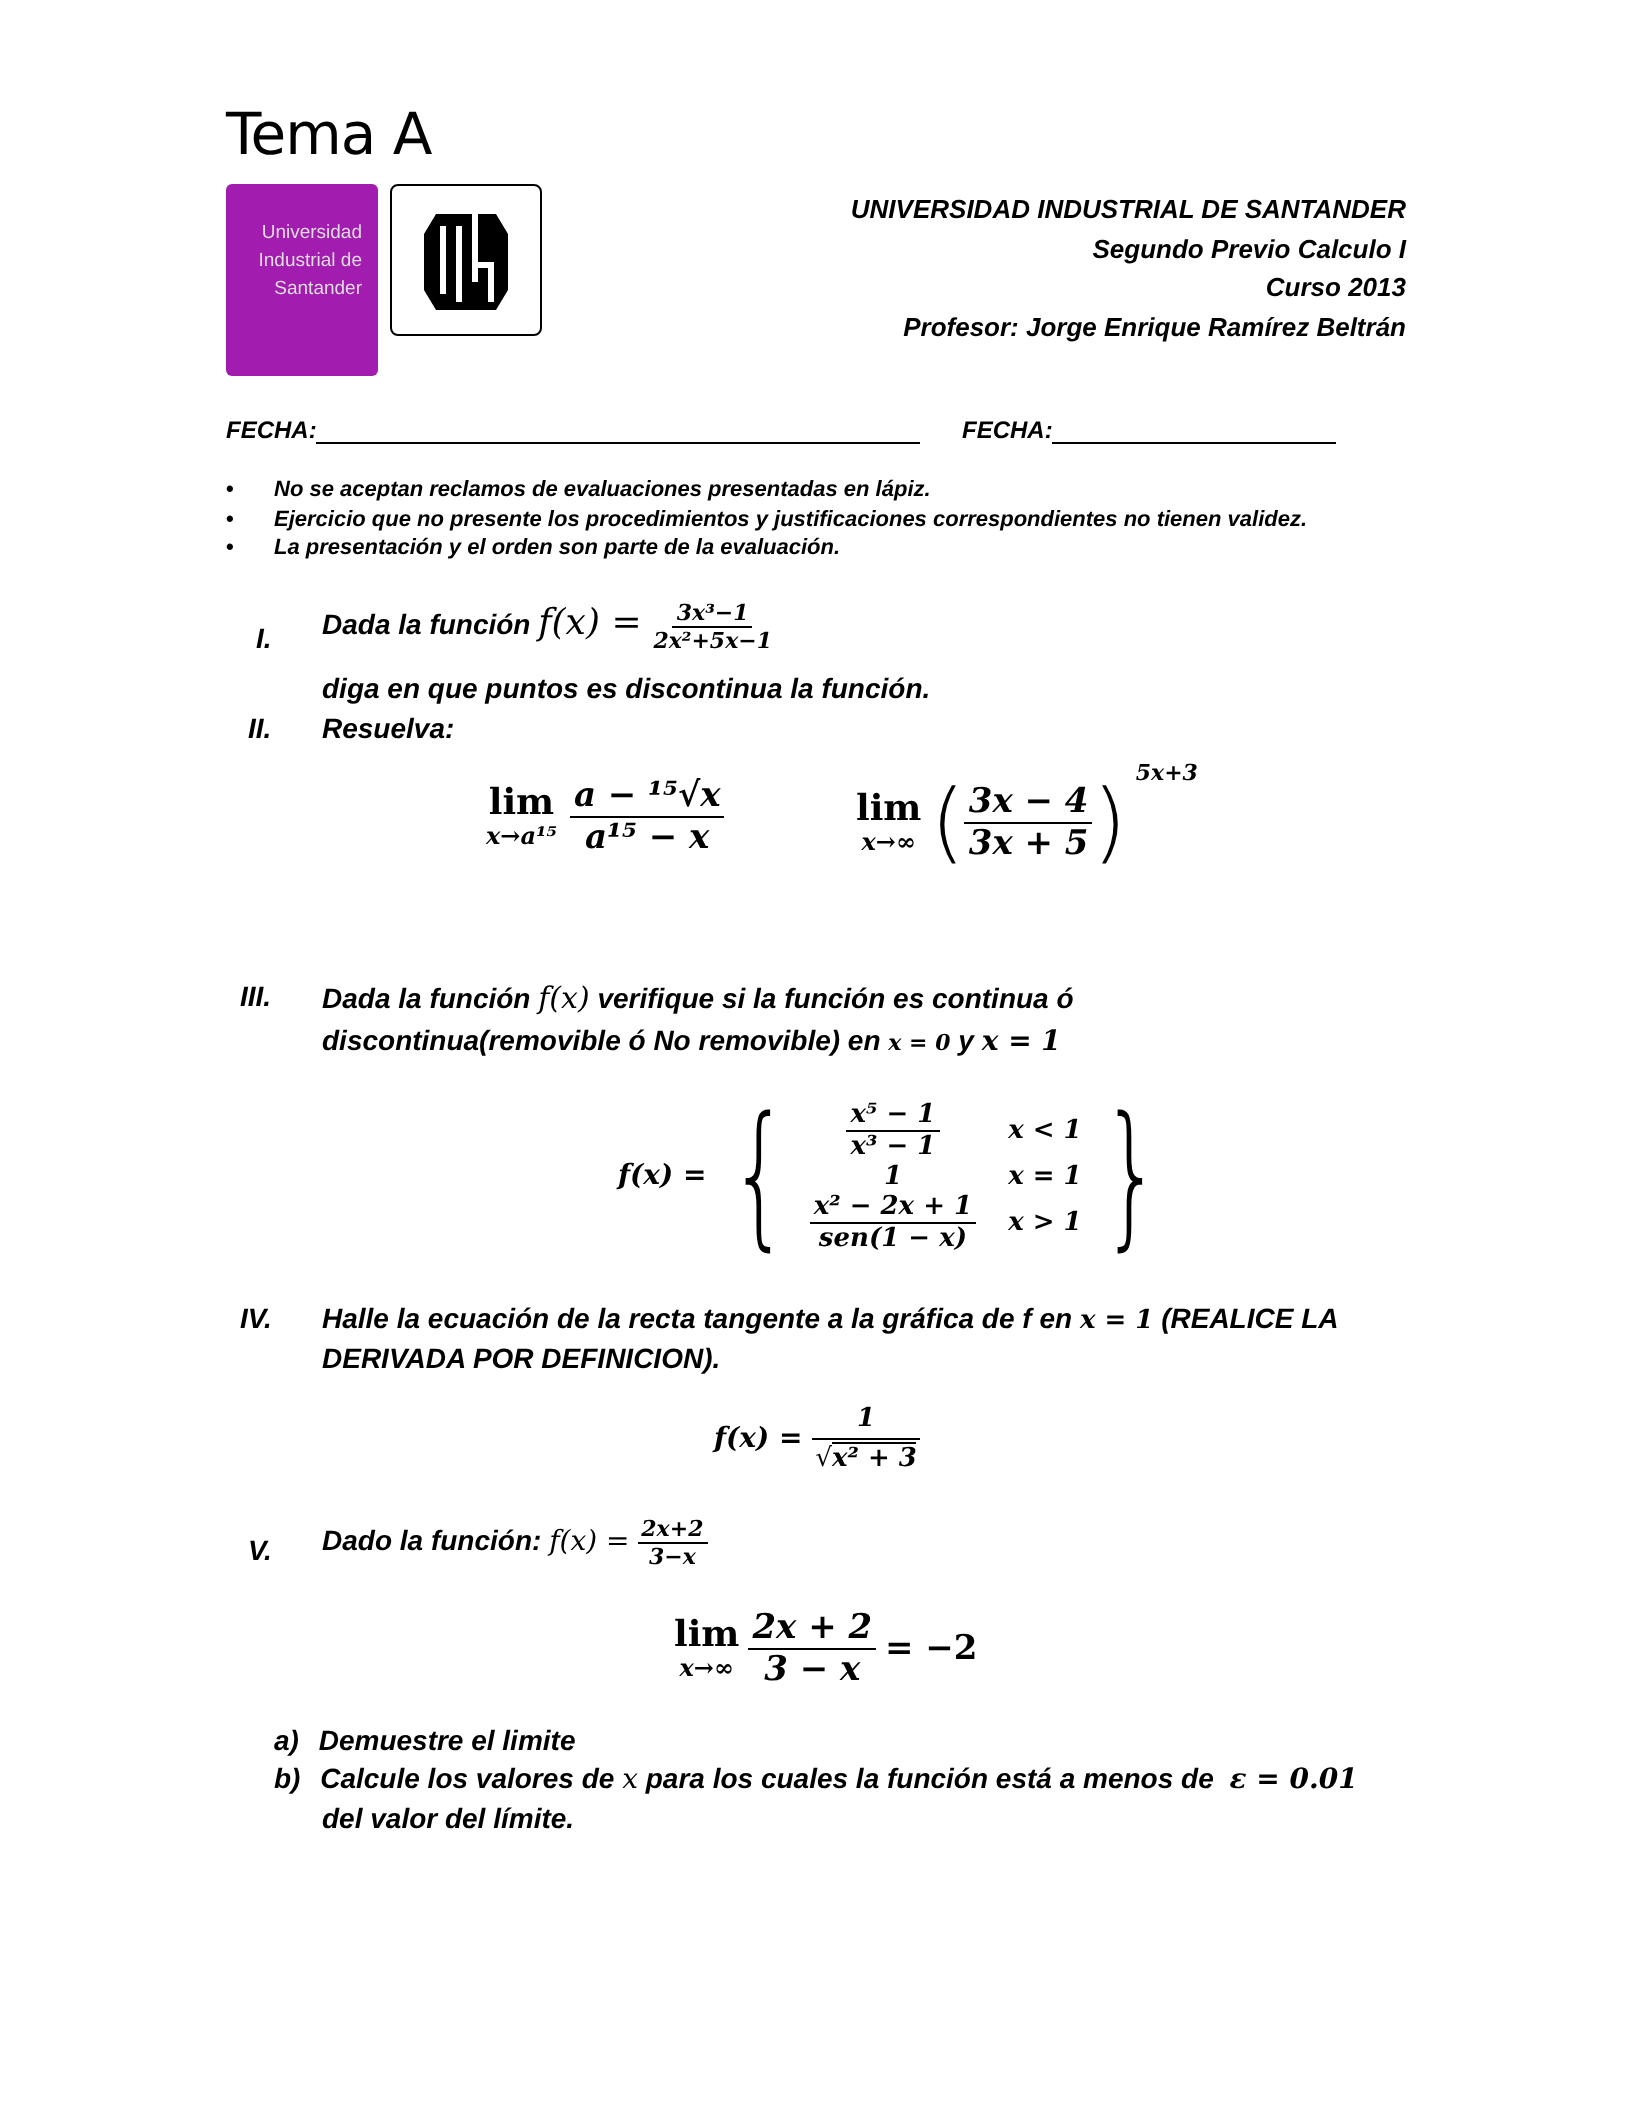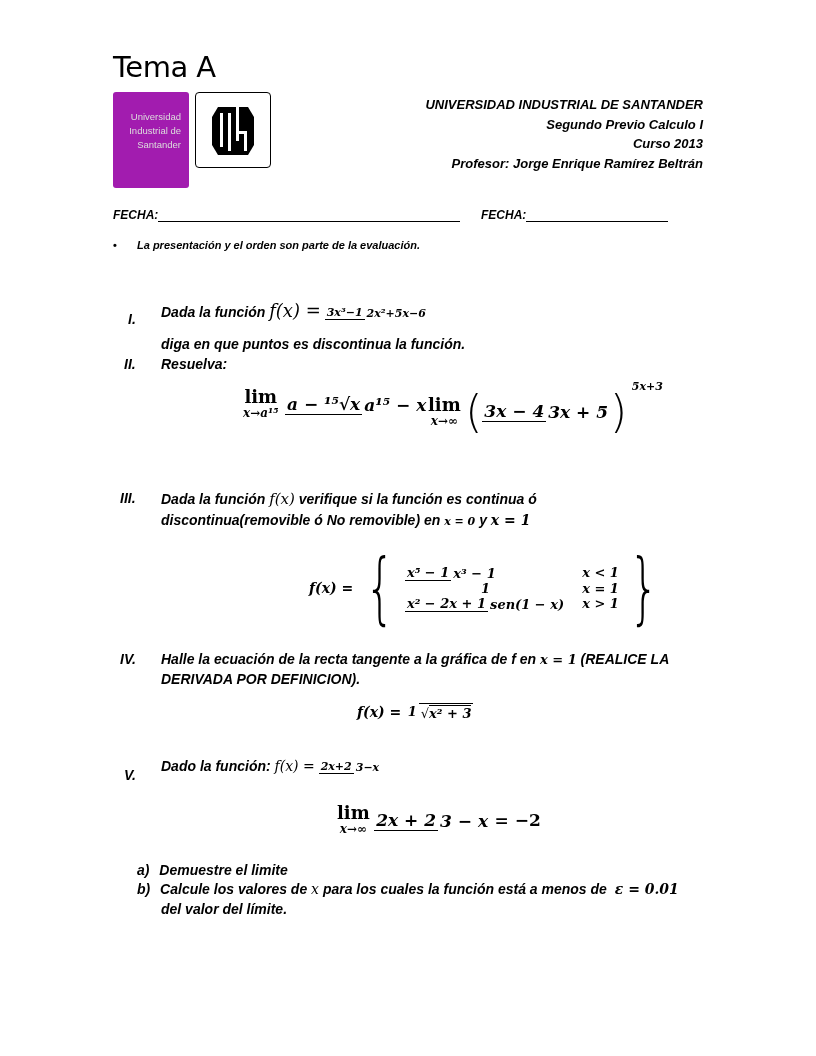--- a/index.html
+++ b/index.html
@@ -12,21 +12,21 @@
   .logo2{left:195px;top:92px;width:74px;height:74px;border:1.5px solid #000;border-radius:4px;background:#fff;}
   .hdr{right:113px;text-align:right;font-weight:bold;font-style:italic;font-size:13px;font-family:"Liberation Sans",sans-serif;}
   .nombre{left:113px;top:208px;font-size:12px;font-weight:bold;font-style:italic;}
   .line{display:inline-block;border-bottom:1px solid #000;height:12px;vertical-align:bottom;}
   .bullets{left:113px;top:238px;margin:0;padding:0;list-style:none;font-size:11px;font-weight:bold;font-style:italic;}
   .bullets li{height:14.7px;line-height:14.7px;position:relative;padding-left:24px;}
   .bullets li:before{content:"•";position:absolute;left:0;font-style:normal;}
   .q{font-weight:bold;font-style:italic;font-size:14px;}
   .num{position:absolute;font-weight:bold;font-style:italic;font-size:14px;}
   .m{font-family:"DejaVu Serif",serif;font-style:italic;font-weight:bold;}
-  .frac{display:inline-flex;align-items:flex-end;vertical-align:middle;}
+  .frac{display:inline-flex;flex-direction:column;align-items:center;vertical-align:middle;}
   .frac .n{border-bottom:1.5px solid #000;padding:0 2px;}
   .frac .d{padding:0 2px;}
   .lim{display:inline-flex;flex-direction:column;align-items:center;vertical-align:middle;font-family:"DejaVu Serif",serif;font-weight:bold;}
   .lim .l{font-size:18px;line-height:18px;}
   .lim .s{font-size:12px;font-style:italic;}
 </style>
 </head>
 <body>
 
 <div class="abs tema">Tema A</div>
@@ -52,30 +52,32 @@
 <div class="abs hdr" style="top:136px">Curso 2013</div>
 <div class="abs hdr" style="top:156px">Profesor: Jorge Enrique Ramírez Beltrán</div>
 
 <div class="abs nombre">
   <span>FECHA:</span><span class="line" style="width:302px"></span>
   <span style="display:inline-block;width:14px"></span>
   <span>FECHA:</span><span class="line" style="width:142px"></span>
 </div>
 
 <ul class="abs bullets">
+  <li>No se aceptan reclamos de evaluaciones presentadas en lápiz.</li>
+  <li>Ejercicio que no presente los procedimientos y justificaciones correspondientes no tienen validez.</li>
   <li>La presentación y el orden son parte de la evaluación.</li>
 </ul>
 
 <div class="num" style="left:128px;top:311px">I.</div>
 <div class="abs q" style="left:161px;top:300px;white-space:nowrap">
   <span>Dada la función</span>
   <span class="m" style="font-size:18px;font-weight:normal">f(x) =</span>
   <span class="frac m" style="font-size:11px">
     <span class="n">3x³−1</span>
-    <span class="d">2x²+5x−6</span>
+    <span class="d">2x²+5x−1</span>
   </span>
 </div>
 <div class="abs q" style="left:161px;top:336px">diga en que puntos es discontinua la función.</div>
 
 <div class="num" style="left:124px;top:356px">II.</div>
 <div class="abs q" style="left:161px;top:356px">Resuelva:</div>
 
 <div class="abs" style="left:243px;top:388px;white-space:nowrap">
   <span class="lim">
     <span class="l">lim</span>

